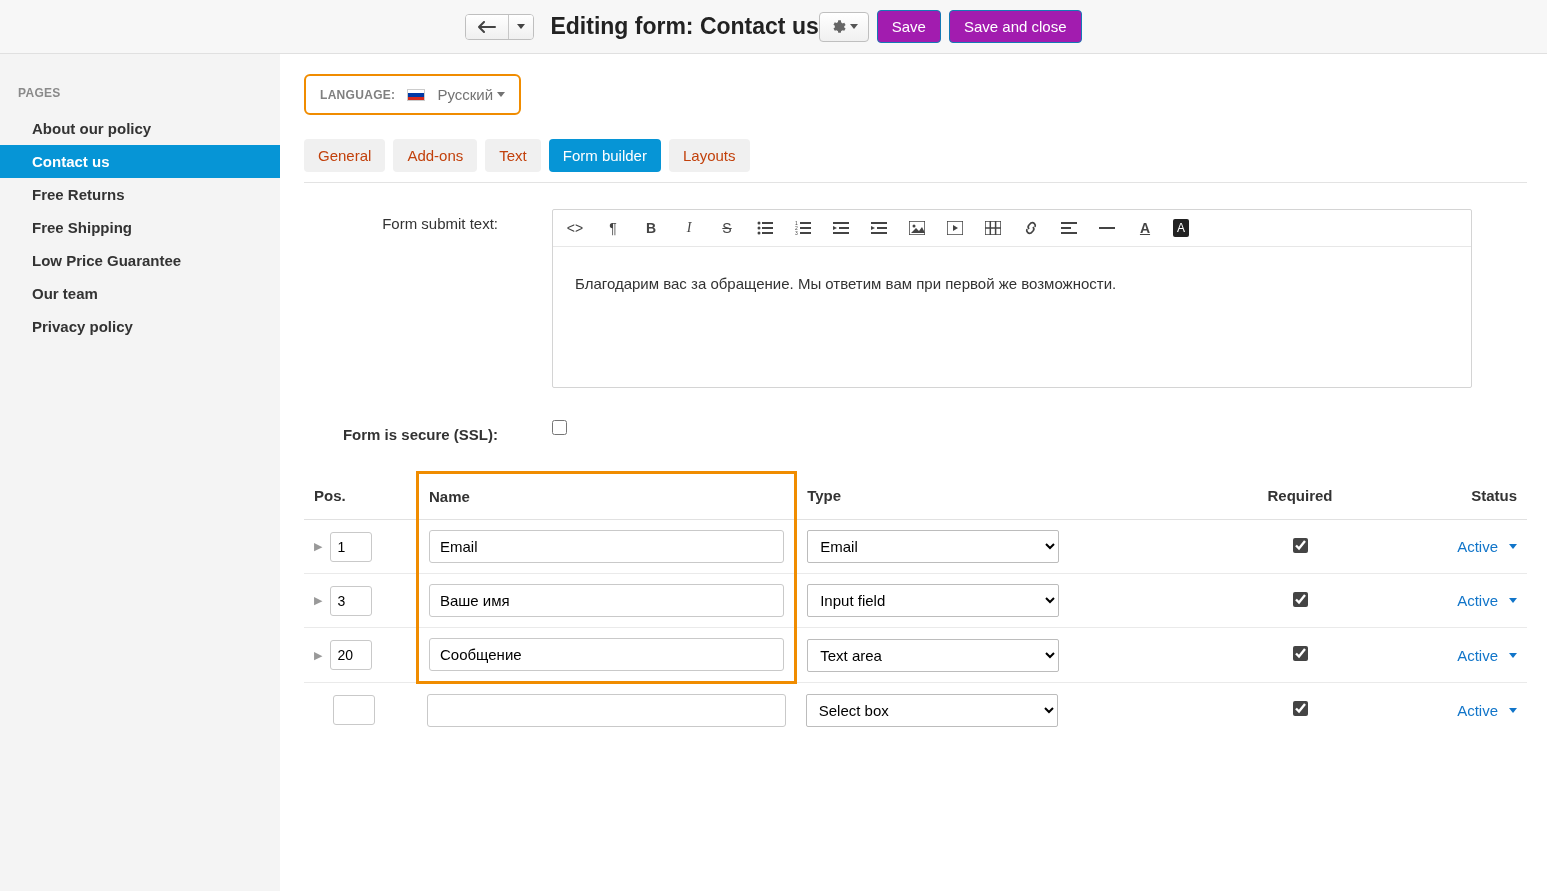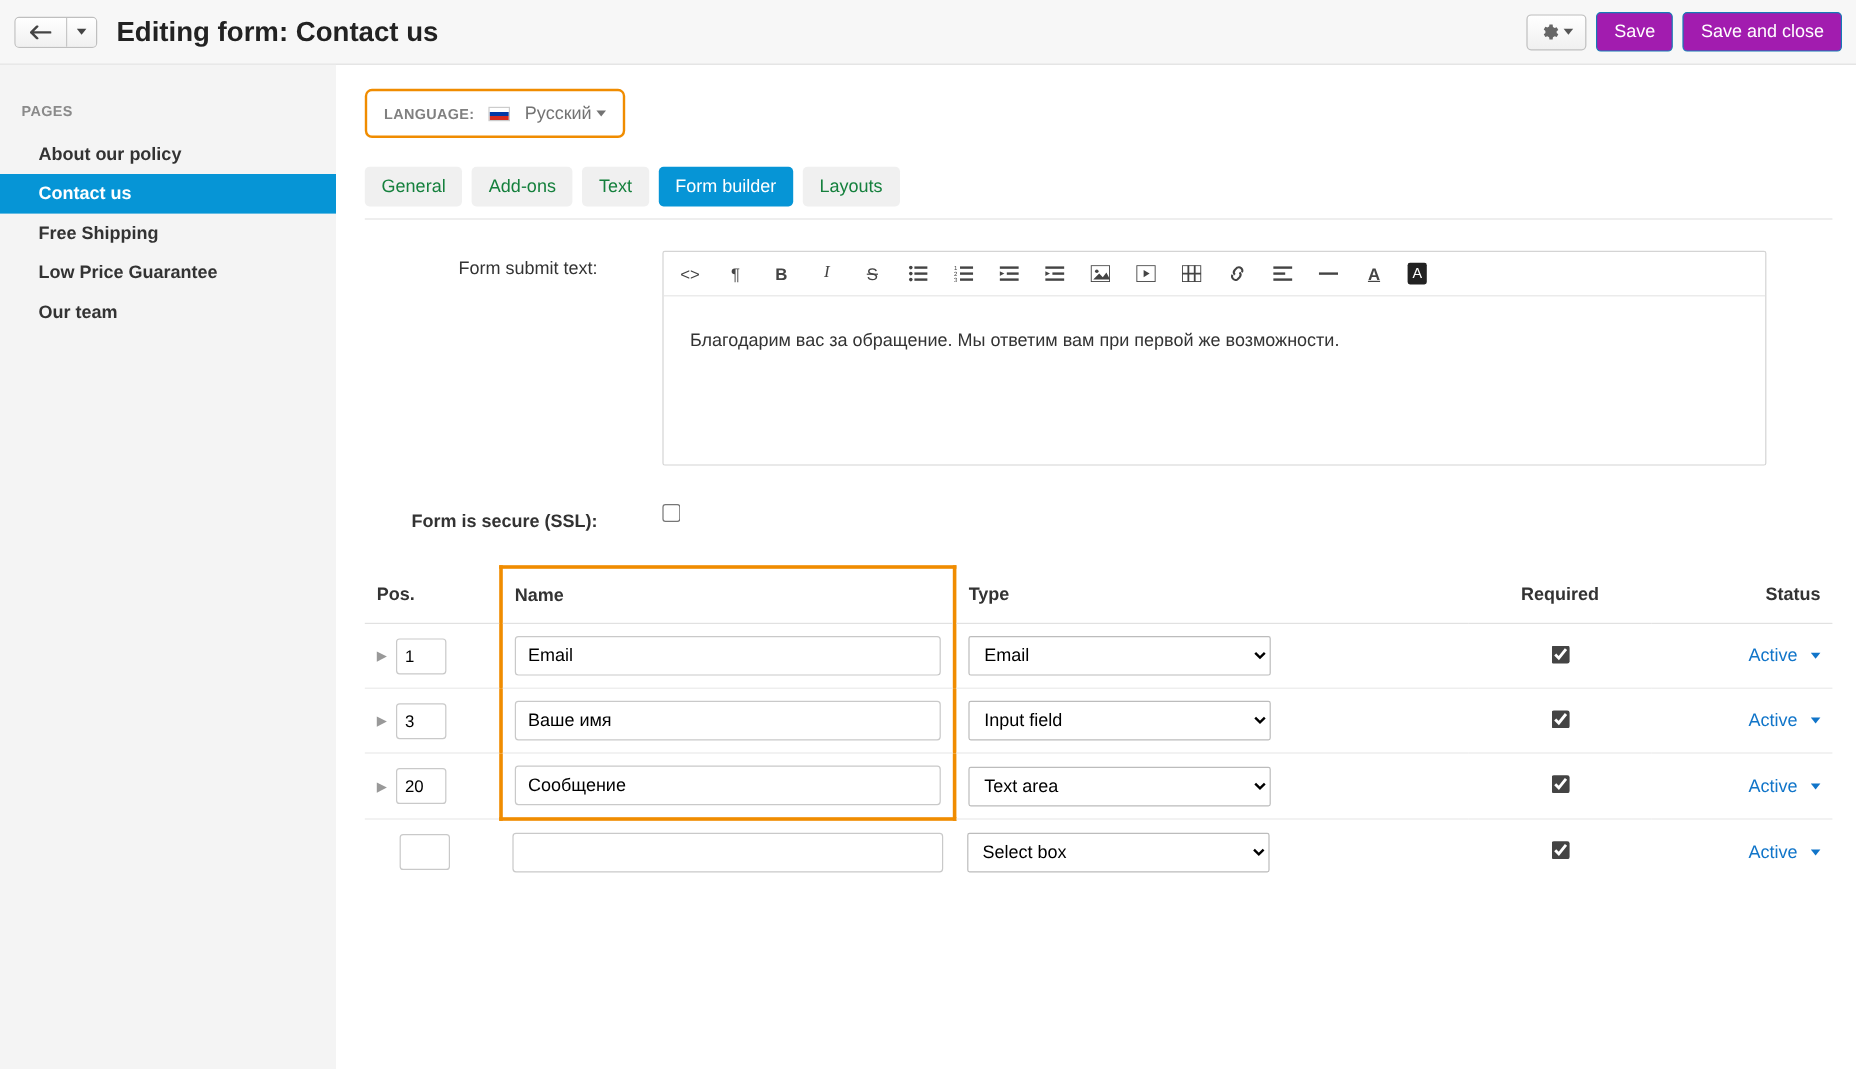--- a/index.html
+++ b/index.html
@@ -7,21 +7,21 @@
     font-family: -apple-system, BlinkMacSystemFont, "Segoe UI", Helvetica, Arial, sans-serif;
     font-size: 14px;
     color: #333;
     background: #fff;
   }
 
   
   .topbar {
     display: flex;
     align-items: center;
-    justify-content: space-between;
+    justify-content: center;
     background: #f7f7f7;
     border-bottom: 1px solid #e0e0e0;
     padding: 0 12px;
     height: 54px;
   }
   .topbar-left { display: flex; align-items: center; gap: 16px; }
   .back-group {
     display: flex;
     border: 1px solid #bfbfbf;
     border-radius: 4px;
@@ -112,21 +112,21 @@
     width: 18px; height: 12px;
     background: linear-gradient(to bottom, #fff 0 33%, #0039a6 33% 66%, #d52b1e 66% 100%);
     border: 1px solid #ccc;
   }
   .lang-name { color: #737373; font-size: 15px; cursor: pointer; display: flex; align-items: center; gap: 4px; }
 
   
   .tabs { display: flex; gap: 8px; border-bottom: 1px solid #e3e3e3; padding-bottom: 0; margin-bottom: 26px; }
   .tab {
     background: #f0f0f0;
-    color: #15803d;
+    color: #c2410c;
     padding: 8px 14px;
     border-radius: 4px;
     cursor: pointer;
     font-size: 15px;
     margin-bottom: 10px;
   }
   .tab.active { background: #0695d6; color: #fff; }
 
   
   .form-row { display: flex; align-items: flex-start; margin-bottom: 32px; gap: 38px; }
@@ -247,23 +247,25 @@
   </div>
 </div>
 
 <div class="layout">
 
   <aside class="sidebar">
     <div class="sidebar-header">PAGES</div>
     <ul id="sidebar-list" style="list-style:none;">
         <li class="sidebar-item"><a>About our policy</a></li>
         <li class="sidebar-item active"><a>Contact us</a></li>
+        <li class="sidebar-item"><a>Free Returns</a></li>
         <li class="sidebar-item"><a>Free Shipping</a></li>
         <li class="sidebar-item"><a>Low Price Guarantee</a></li>
         <li class="sidebar-item"><a>Our team</a></li>
+        <li class="sidebar-item"><a>Privacy policy</a></li>
       </ul>
   </aside>
 
   <main class="main">
 
     <div class="lang-block">
       <span class="lang-label">LANGUAGE:</span>
       <span class="flag-ru"></span>
       <span class="lang-name">
         <span>Русский</span>

